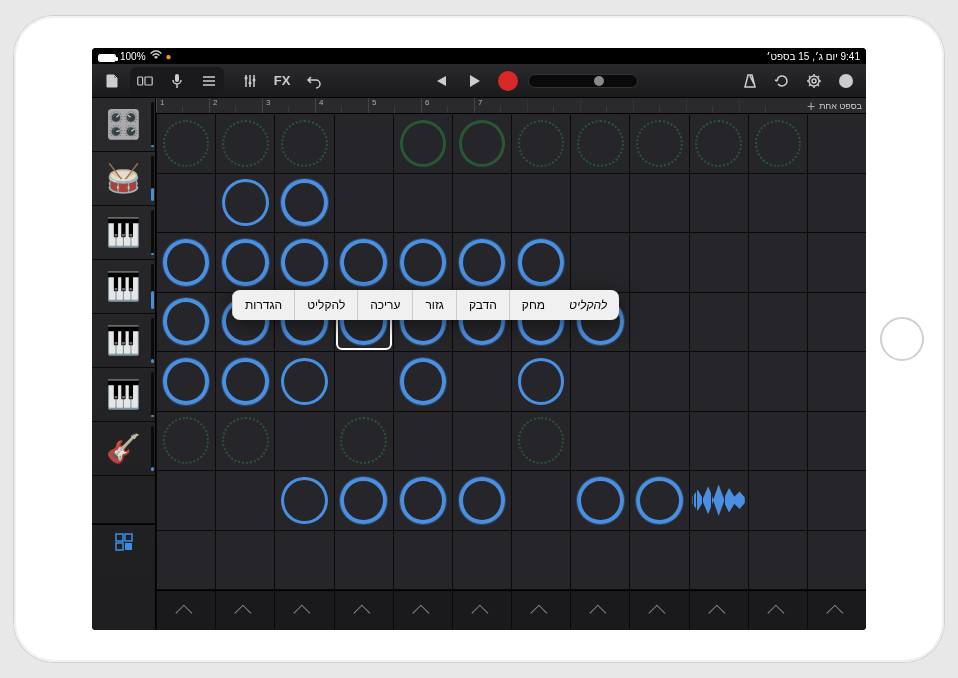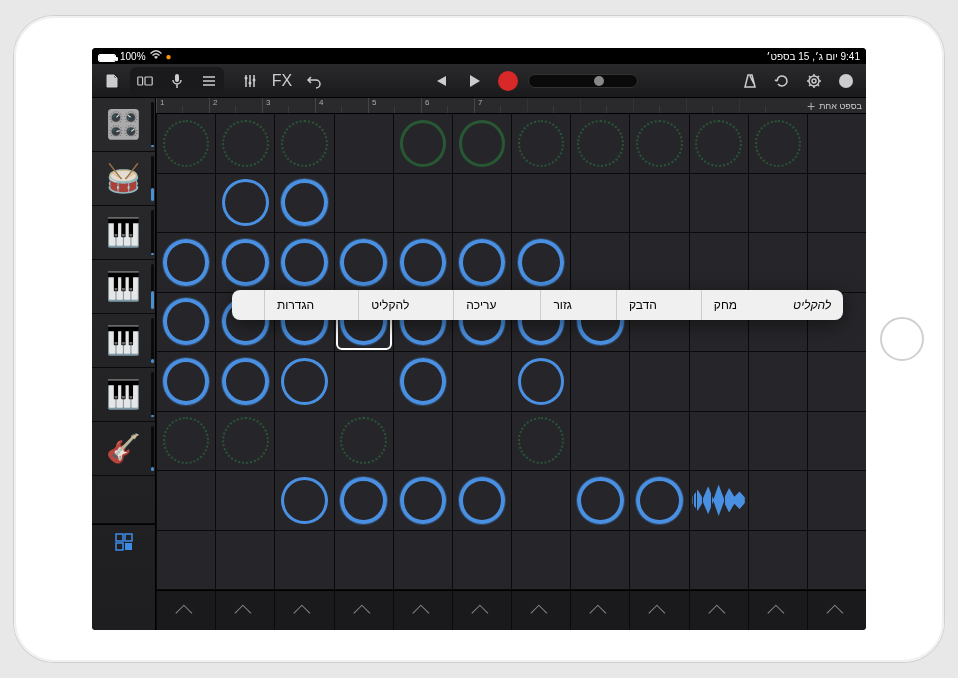--- a/index.html
+++ b/index.html
@@ -235,21 +235,20 @@
   border-top-color: #f0f0f0;
   border-bottom: none;
 }
 .ctx-item {
   padding: 8px 12px;
   font-size: 12px;
   color: #000;
   border-left: 1px solid #ccc;
   cursor: pointer;
   white-space: nowrap;
-  margin-left: 32px;
 }
 .ctx-item:first-child { border-left: none; font-style: italic; }
 
 .icon-stroke { stroke: #ccc; stroke-width: 1.5; fill: none; }
 .icon-fill { fill: #ccc; }
 </style>
 </head>
 <body>
 
 <div class="ipad-frame">
@@ -304,21 +303,21 @@
 
       <div class="tb-group" style="margin-left:10px">
         <button class="tb-btn">
           <svg viewBox="0 0 16 16">
               <path class="icon-stroke" d="M4 2 v12 M8 2 v12 M12 2 v12"></path>
               <circle class="icon-fill" cx="4" cy="5" r="1.5"></circle>
               <circle class="icon-fill" cx="8" cy="10" r="1.5"></circle>
               <circle class="icon-fill" cx="12" cy="7" r="1.5"></circle>
             </svg>
         </button>
-        <button class="tb-btn" style="font-weight:400;font-size:16px">FX</button>
+        <button class="tb-btn" style="font-weight:700;font-size:13px">FX</button>
         <button class="tb-btn">
           <svg viewBox="0 0 16 16">
               <path class="icon-stroke" d="M5 4 L2 7 L5 10 M2 7 h8 a4 4 0 0 1 0 8"></path>
             </svg>
         </button>
       </div>
 
       <div class="tb-spacer"></div>
 
       <div class="transport">

